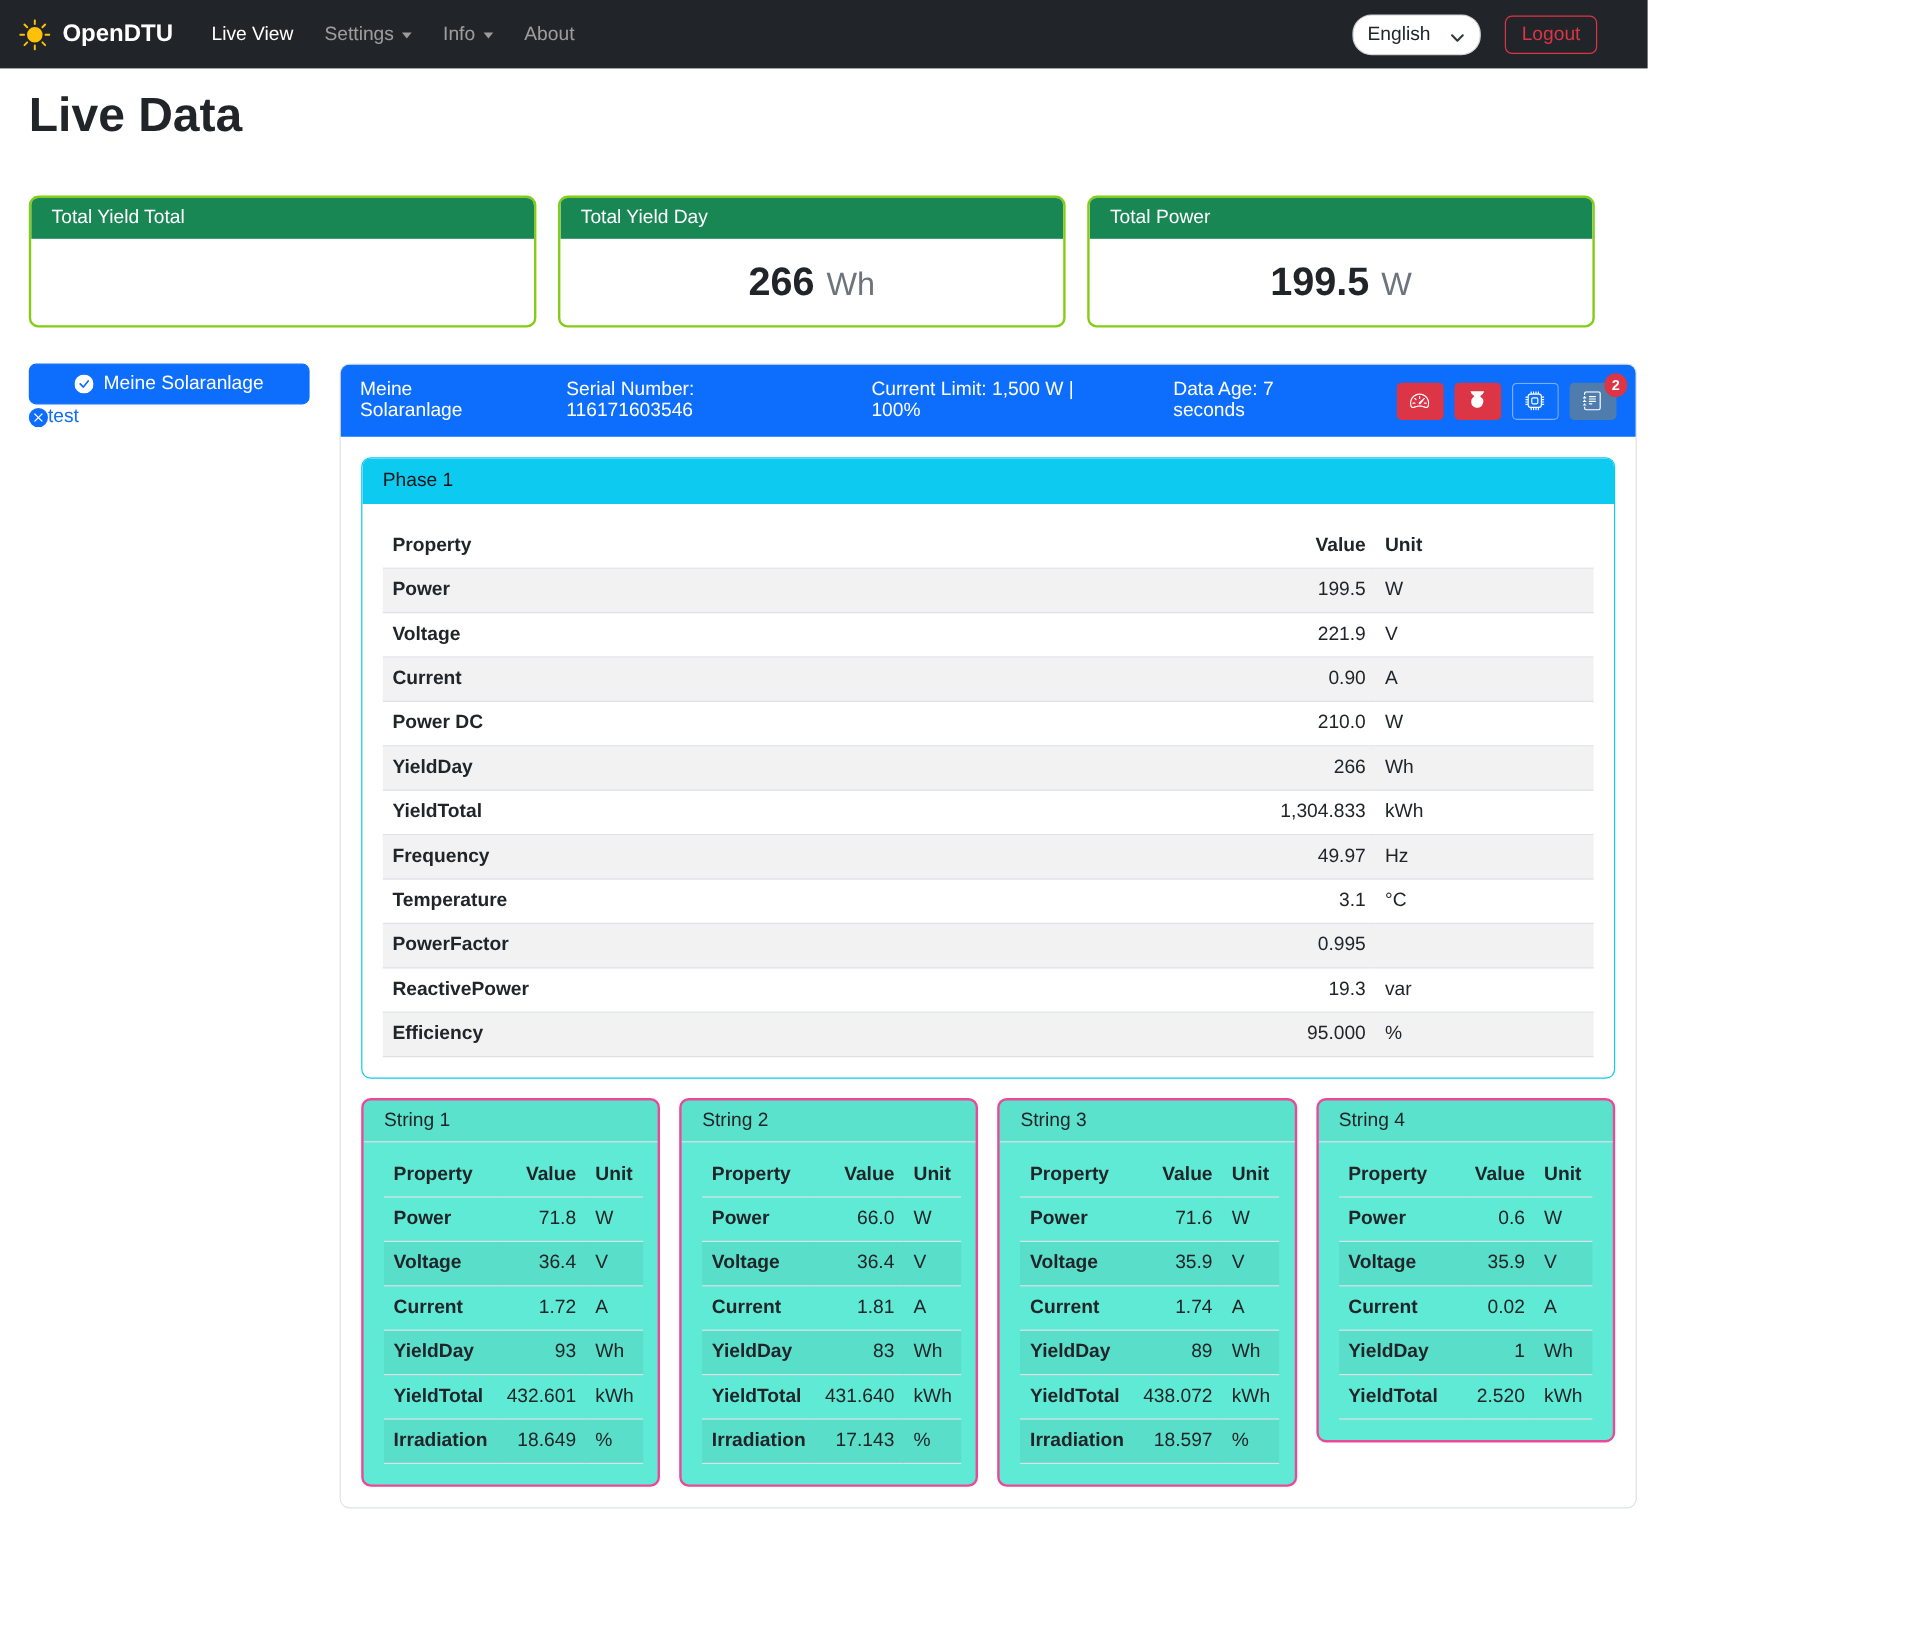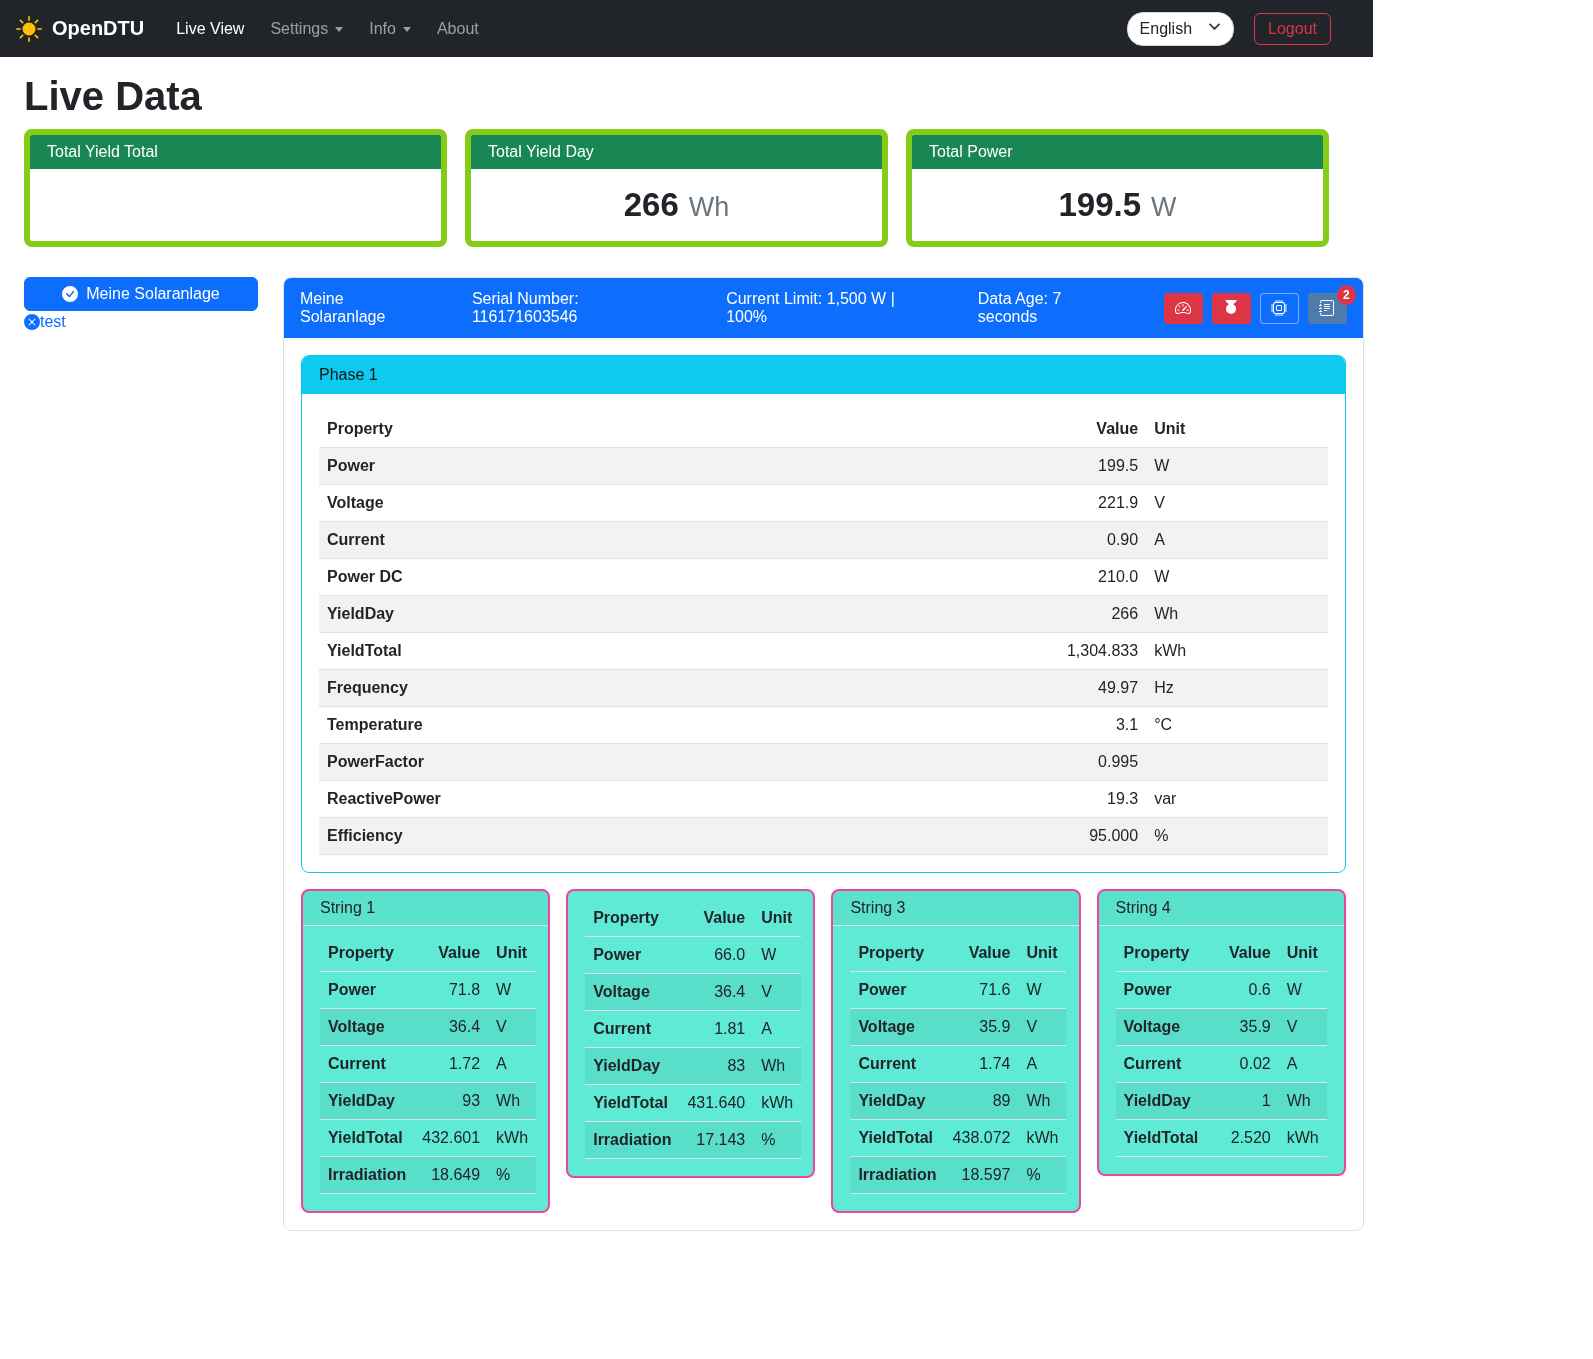--- a/index.html
+++ b/index.html
@@ -51,21 +51,21 @@
     display: inline-block;
     margin-top: 2px;
   }
   .nav-right { margin-left: auto; display: flex; align-items: center; gap: 20px; }
   .lang-select {
     background: #fff;
     border: 1px solid #ced4da;
     border-radius: 16px;
     padding: 7px 12px;
     display: flex;
-    align-items: flex-start;
+    align-items: flex-end;
     gap: 16px;
     font-size: 16px;
     color: #212529;
     cursor: pointer;
   }
   .logout-btn {
     background: transparent;
     border: 1px solid #dc3545;
     color: #dc3545;
     font-size: 16px;
@@ -75,24 +75,25 @@
     cursor: pointer;
   }
 
   
   .content { padding: 16px 44px 24px 24px; }
   h1.page-title { font-size: 40px; font-weight: 600; line-height: 1.15; margin: 0 0 10px; }
 
   .summary-row { display: flex; gap: 18px; margin-bottom: 30px; }
   .sum-card {
     flex: 1;
-    border: 6px solid #84cc16;
+    border: 2px solid #84cc16;
     border-radius: 8px;
     overflow: hidden;
     background: #fff;
+    margin-top: 34px;
   }
   .sum-card-header { background: #198754; color: #fff; padding: 8px 17px; font-size: 16px; }
   .sum-card-body { padding: 17px; text-align: center; }
   .sum-value { font-size: 33px; font-weight: 700; color: #212529; }
   .sum-unit { font-size: 27px; font-weight: 400; color: #6c757d; margin-left: 10px; }
 
   .body-row { display: flex; gap: 25px; align-items: flex-start; }
 
   
   .sidebar { width: 234px; flex: none; }
@@ -475,20 +476,21 @@
                         <td class="prop">Irradiation</td>
                         <td class="val">18.649</td>
                         <td class="unit">%</td>
                       </tr>
                     </tbody>
                 </table>
               </div>
             </div>
 
             <div class="string-card">
+              <div class="string-header">String 2</div>
               <div class="string-body">
                 <table class="data-table string-table striped-even">
                   <thead>
                     <tr>
                       <th>Property</th>
                       <th class="val">Value</th>
                       <th class="unit">Unit</th>
                     </tr>
                   </thead>
                   <tbody>

